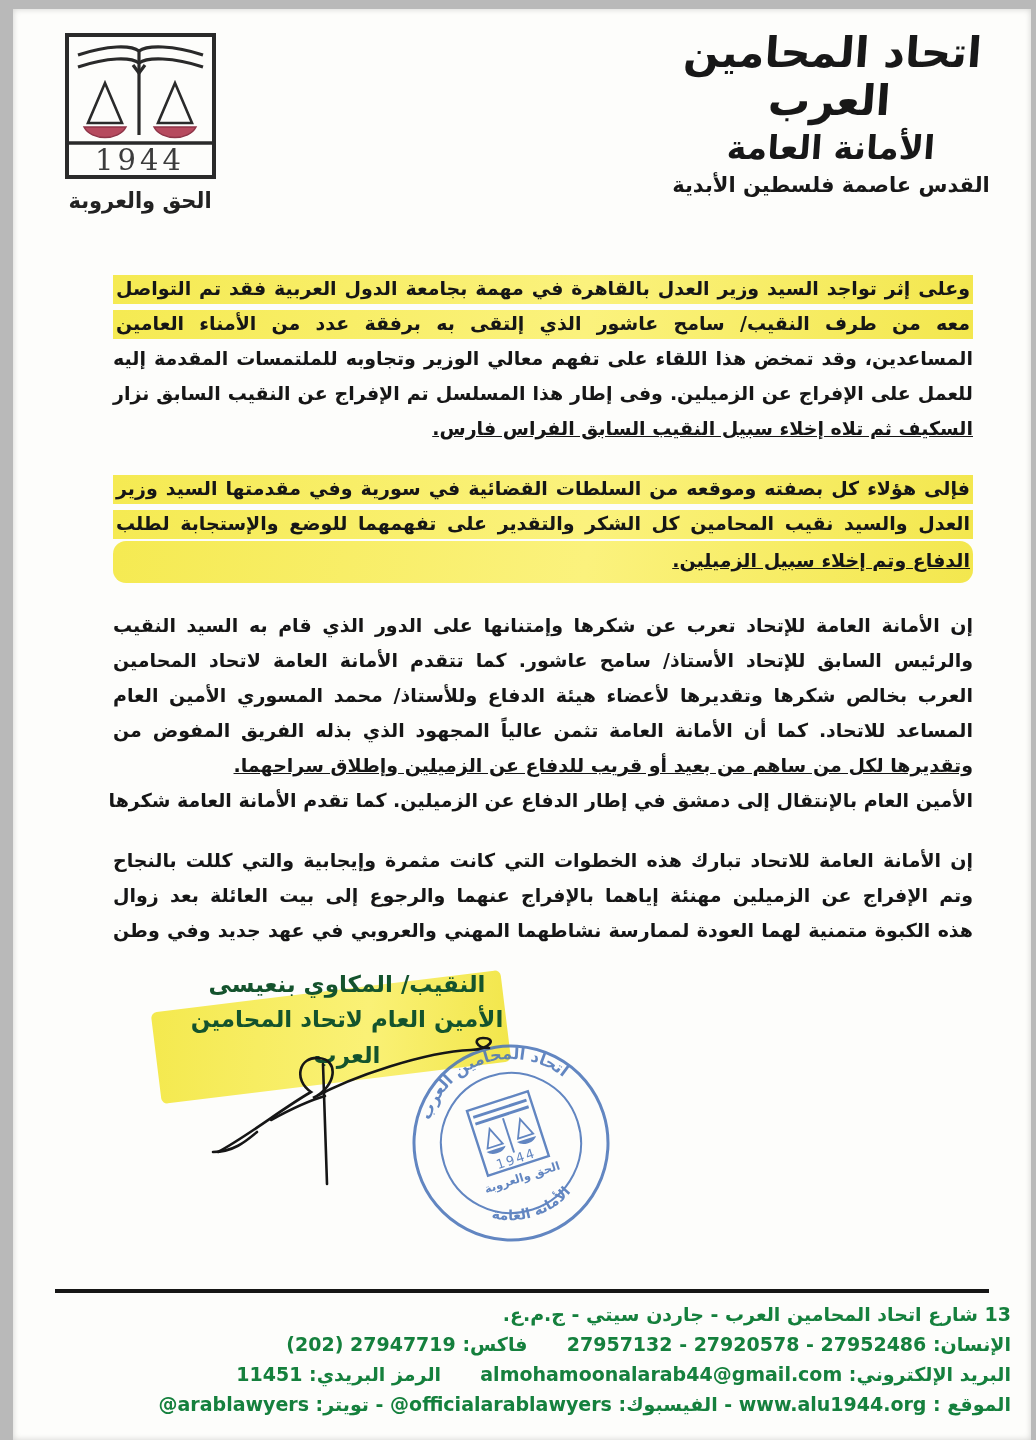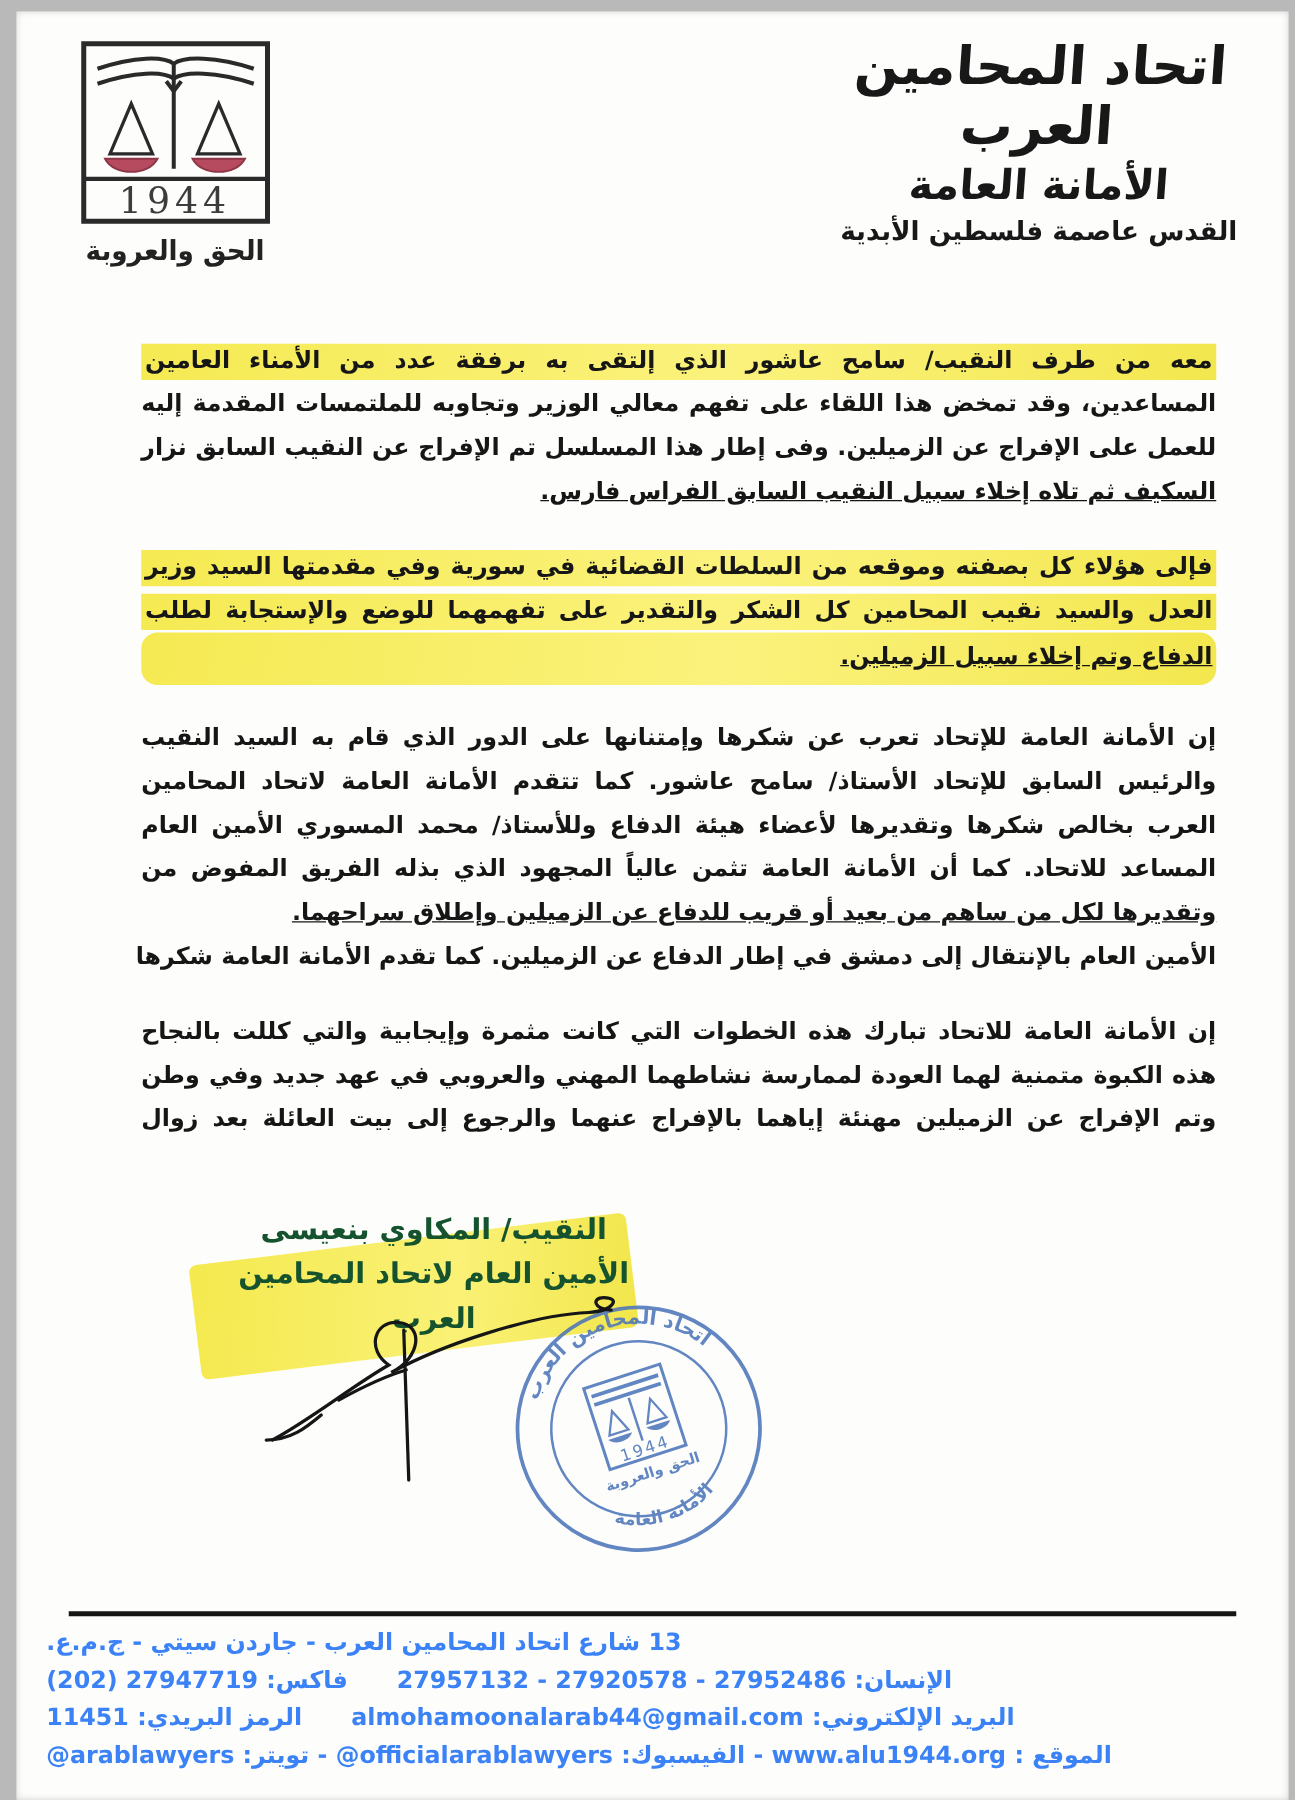--- a/index.html
+++ b/index.html
@@ -58,21 +58,21 @@
   .sig-line2{font-size:23px;line-height:36px;}
   .sig-svg{position:absolute;left:140px;top:1015px;z-index:5;}
   .stamp{
     position:absolute;left:392px;top:1028px;z-index:4;
     transform:rotate(-18deg);opacity:.88;
   }
   
   .foot-rule{position:absolute;left:42px;right:42px;top:1280px;height:4px;background:#161616;}
   .footer{
     position:absolute;left:24px;right:20px;top:1290px;
-    direction:rtl;text-align:left;color:#3b82f6;
+    direction:rtl;text-align:right;color:#15803d;
   }
   .f-line{font-size:19px;font-weight:800;line-height:30px;}
   .f-line .ltr{direction:ltr;unicode-bidi:isolate;}
   .sp{display:inline-block;width:26px;}
 </style>
 </head>
 <body>
 
 <div class="sheet">
 
@@ -104,20 +104,21 @@
   </div>
 
   <div class="letterhead">
     <div class="lh-org">اتحاد المحامين العرب</div>
     <div class="lh-dept">الأمانة العامة</div>
     <div class="lh-slogan">القدس عاصمة فلسطين الأبدية</div>
   </div>
 
   <div class="bodytext">
     <div class="para">
+      <div class="bline"><span class="hl">وعلى إثر تواجد السيد وزير العدل بالقاهرة في مهمة بجامعة الدول العربية فقد تم التواصل</span></div>
       <div class="bline"><span class="hl">معه من طرف النقيب/ سامح عاشور الذي إلتقى به برفقة عدد من الأمناء العامين</span></div>
       <div class="bline"><span>المساعدين، وقد تمخض هذا اللقاء على تفهم معالي الوزير وتجاوبه للملتمسات المقدمة إليه</span></div>
       <div class="bline"><span>للعمل على الإفراج عن الزميلين. وفى إطار هذا المسلسل تم الإفراج عن النقيب السابق نزار</span></div>
       <div class="bline last"><span>السكيف ثم تلاه إخلاء سبيل النقيب السابق الفراس فارس.</span></div>
     </div>
     <div class="para">
       <div class="bline"><span class="hl">فإلى هؤلاء كل بصفته وموقعه من السلطات القضائية في سورية وفي مقدمتها السيد وزير</span></div>
       <div class="bline"><span class="hl">العدل والسيد نقيب المحامين كل الشكر والتقدير على تفهمهما للوضع والإستجابة لطلب</span></div>
       <div class="bline last">
           <span class="hl block">الدفاع وتم إخلاء سبيل الزميلين.</span>
@@ -126,22 +127,22 @@
     <div class="para">
       <div class="bline"><span>إن الأمانة العامة للإتحاد تعرب عن شكرها وإمتنانها على الدور الذي قام به السيد النقيب</span></div>
       <div class="bline"><span>والرئيس السابق للإتحاد الأستاذ/ سامح عاشور. كما تتقدم الأمانة العامة لاتحاد المحامين</span></div>
       <div class="bline"><span>العرب بخالص شكرها وتقديرها لأعضاء هيئة الدفاع وللأستاذ/ محمد المسوري الأمين العام</span></div>
       <div class="bline"><span>المساعد للاتحاد. كما أن الأمانة العامة تثمن عالياً المجهود الذي بذله الفريق المفوض من</span></div>
       <div class="bline last"><span>وتقديرها لكل من ساهم من بعيد أو قريب للدفاع عن الزميلين وإطلاق سراحهما.</span></div>
       <div class="bline"><span>الأمين العام بالإنتقال إلى دمشق في إطار الدفاع عن الزميلين. كما تقدم الأمانة العامة شكرها</span></div>
     </div>
     <div class="para">
       <div class="bline"><span>إن الأمانة العامة للاتحاد تبارك هذه الخطوات التي كانت مثمرة وإيجابية والتي كللت بالنجاح</span></div>
+      <div class="bline"><span>وتم الإفراج عن الزميلين مهنئة إياهما بالإفراج عنهما والرجوع إلى بيت العائلة بعد زوال</span></div>
       <div class="bline"><span>هذه الكبوة متمنية لهما العودة لممارسة نشاطهما المهني والعروبي في عهد جديد وفي وطن</span></div>
-      <div class="bline"><span>وتم الإفراج عن الزميلين مهنئة إياهما بالإفراج عنهما والرجوع إلى بيت العائلة بعد زوال</span></div>
     </div>
   </div>
 
   <div class="sig-patch"></div>
   <div class="sig-block">
     <div class="sig-line1">النقيب/ المكاوي بنعيسى</div>
     <div class="sig-line2">الأمين العام لاتحاد المحامين العرب</div>
   </div>
 
   <svg class="sig-svg" width="400" height="180" viewBox="0 0 400 180">

